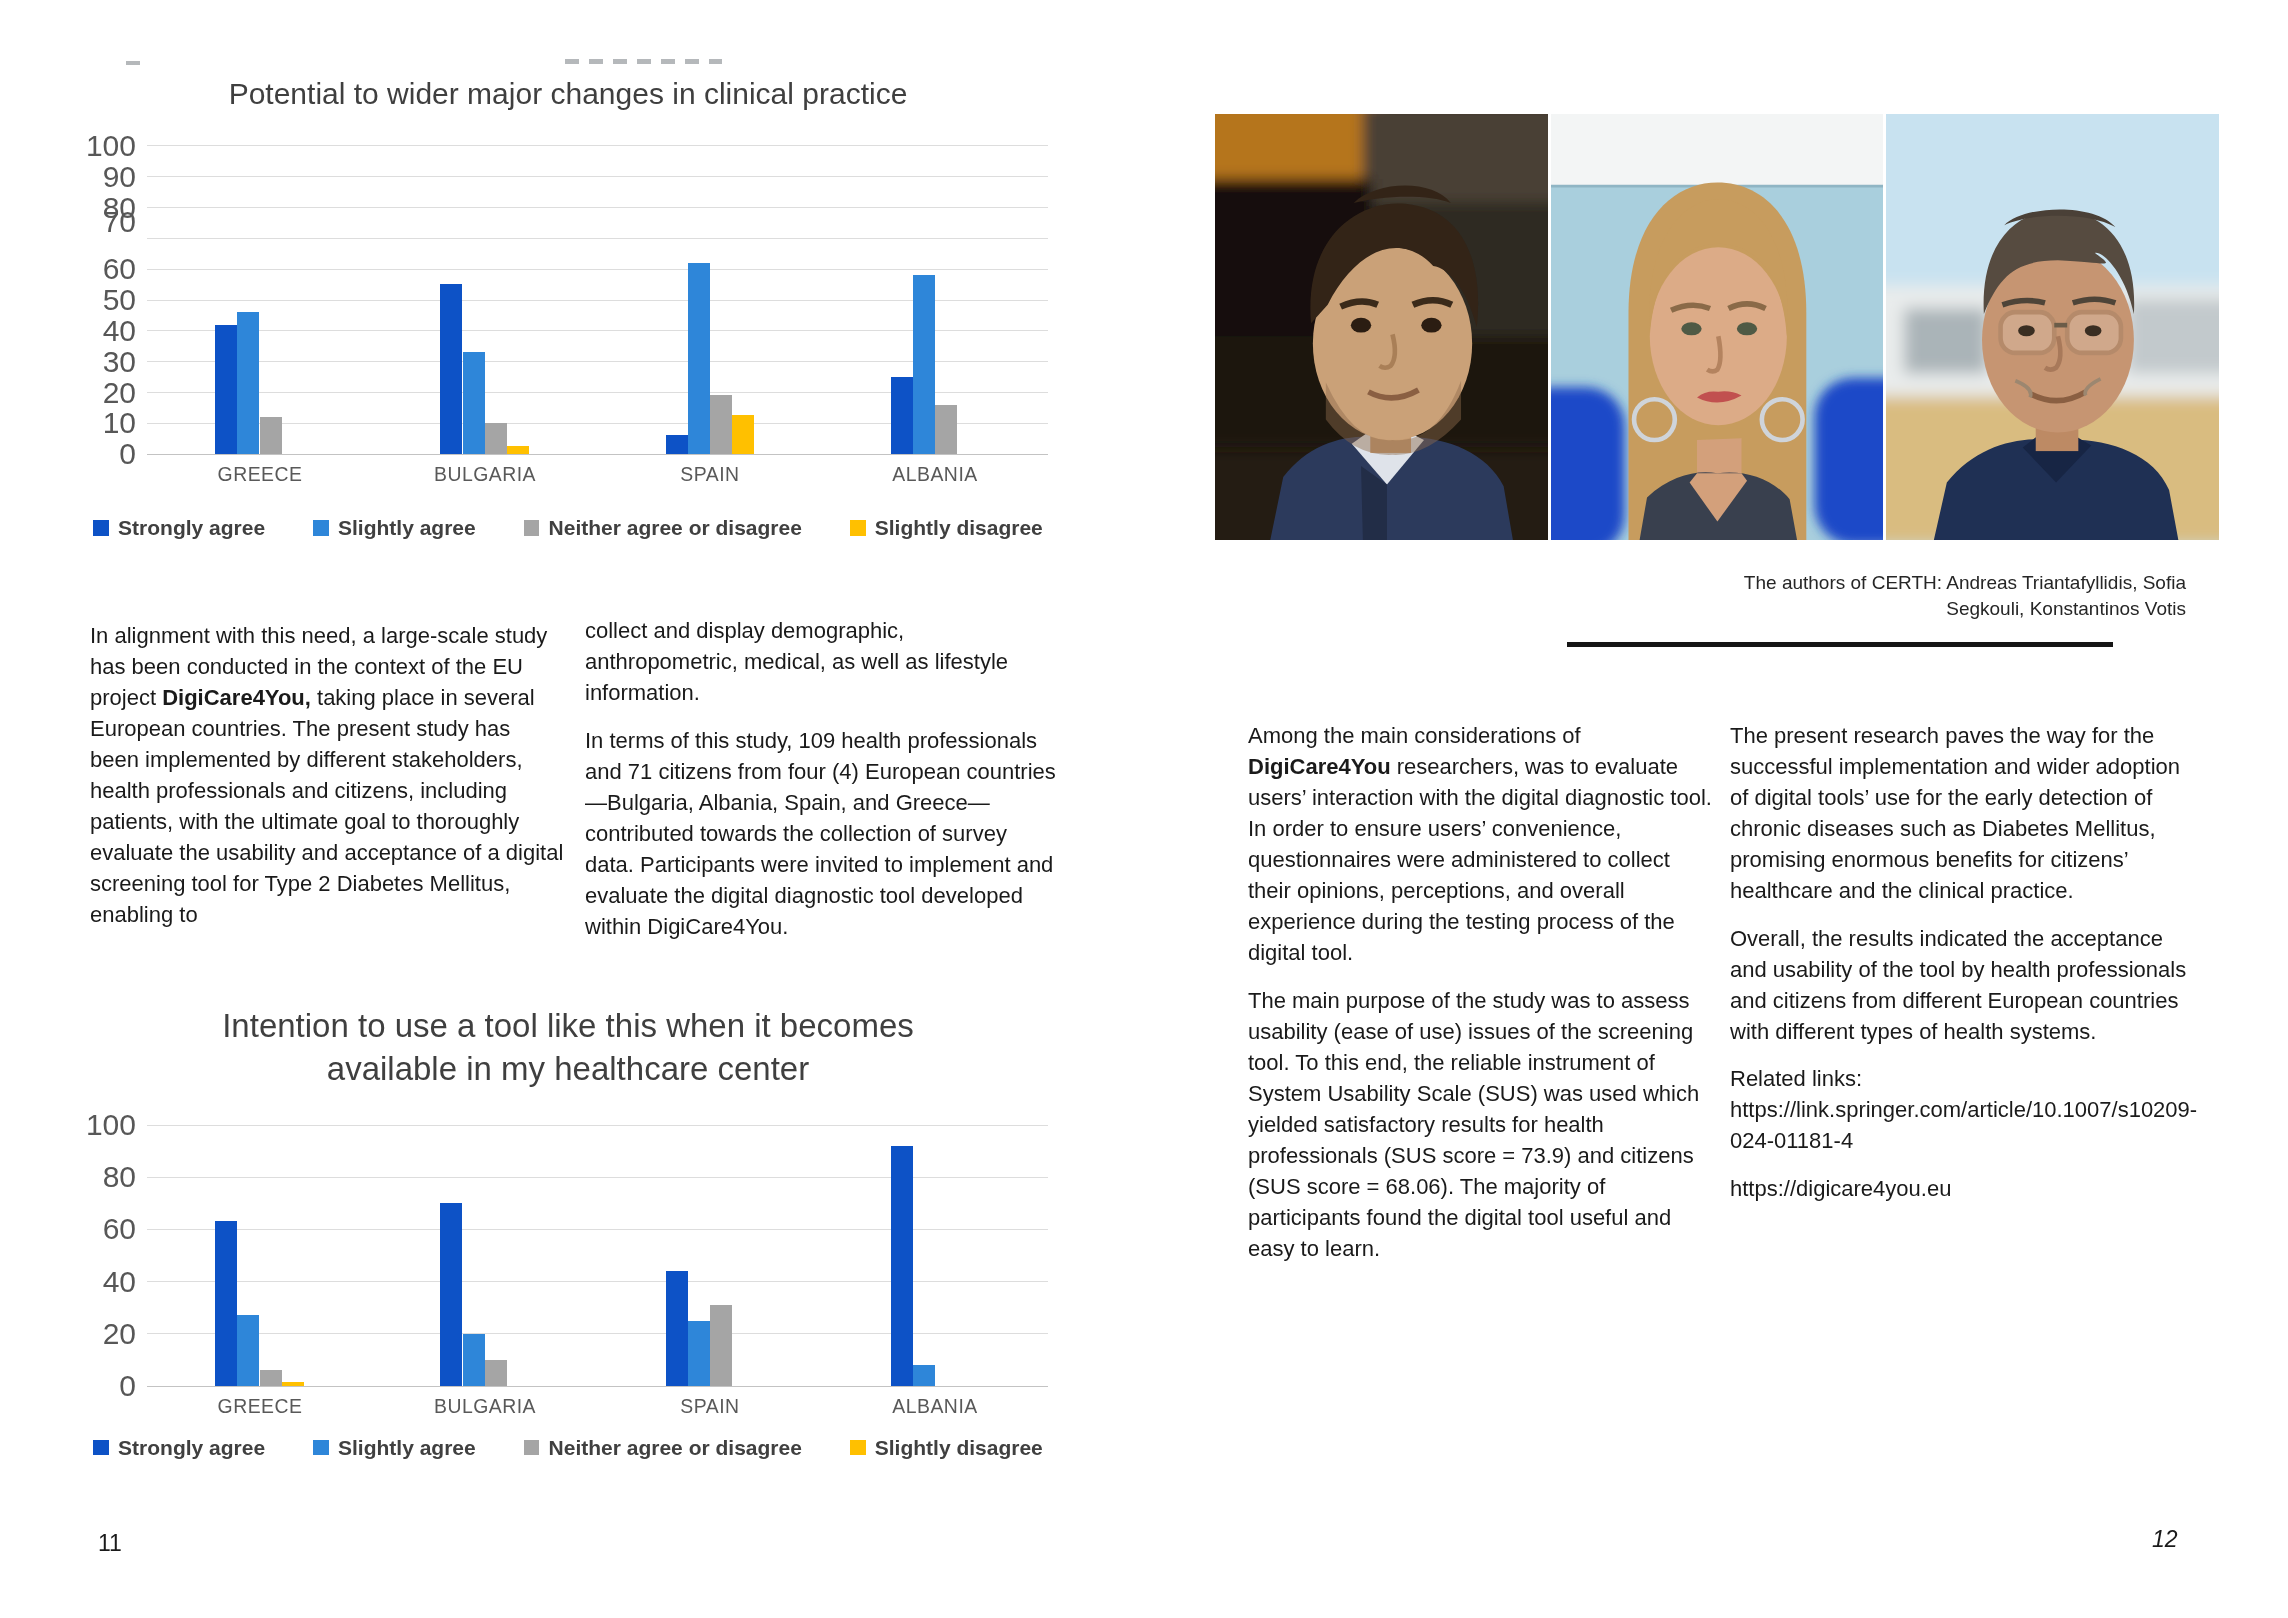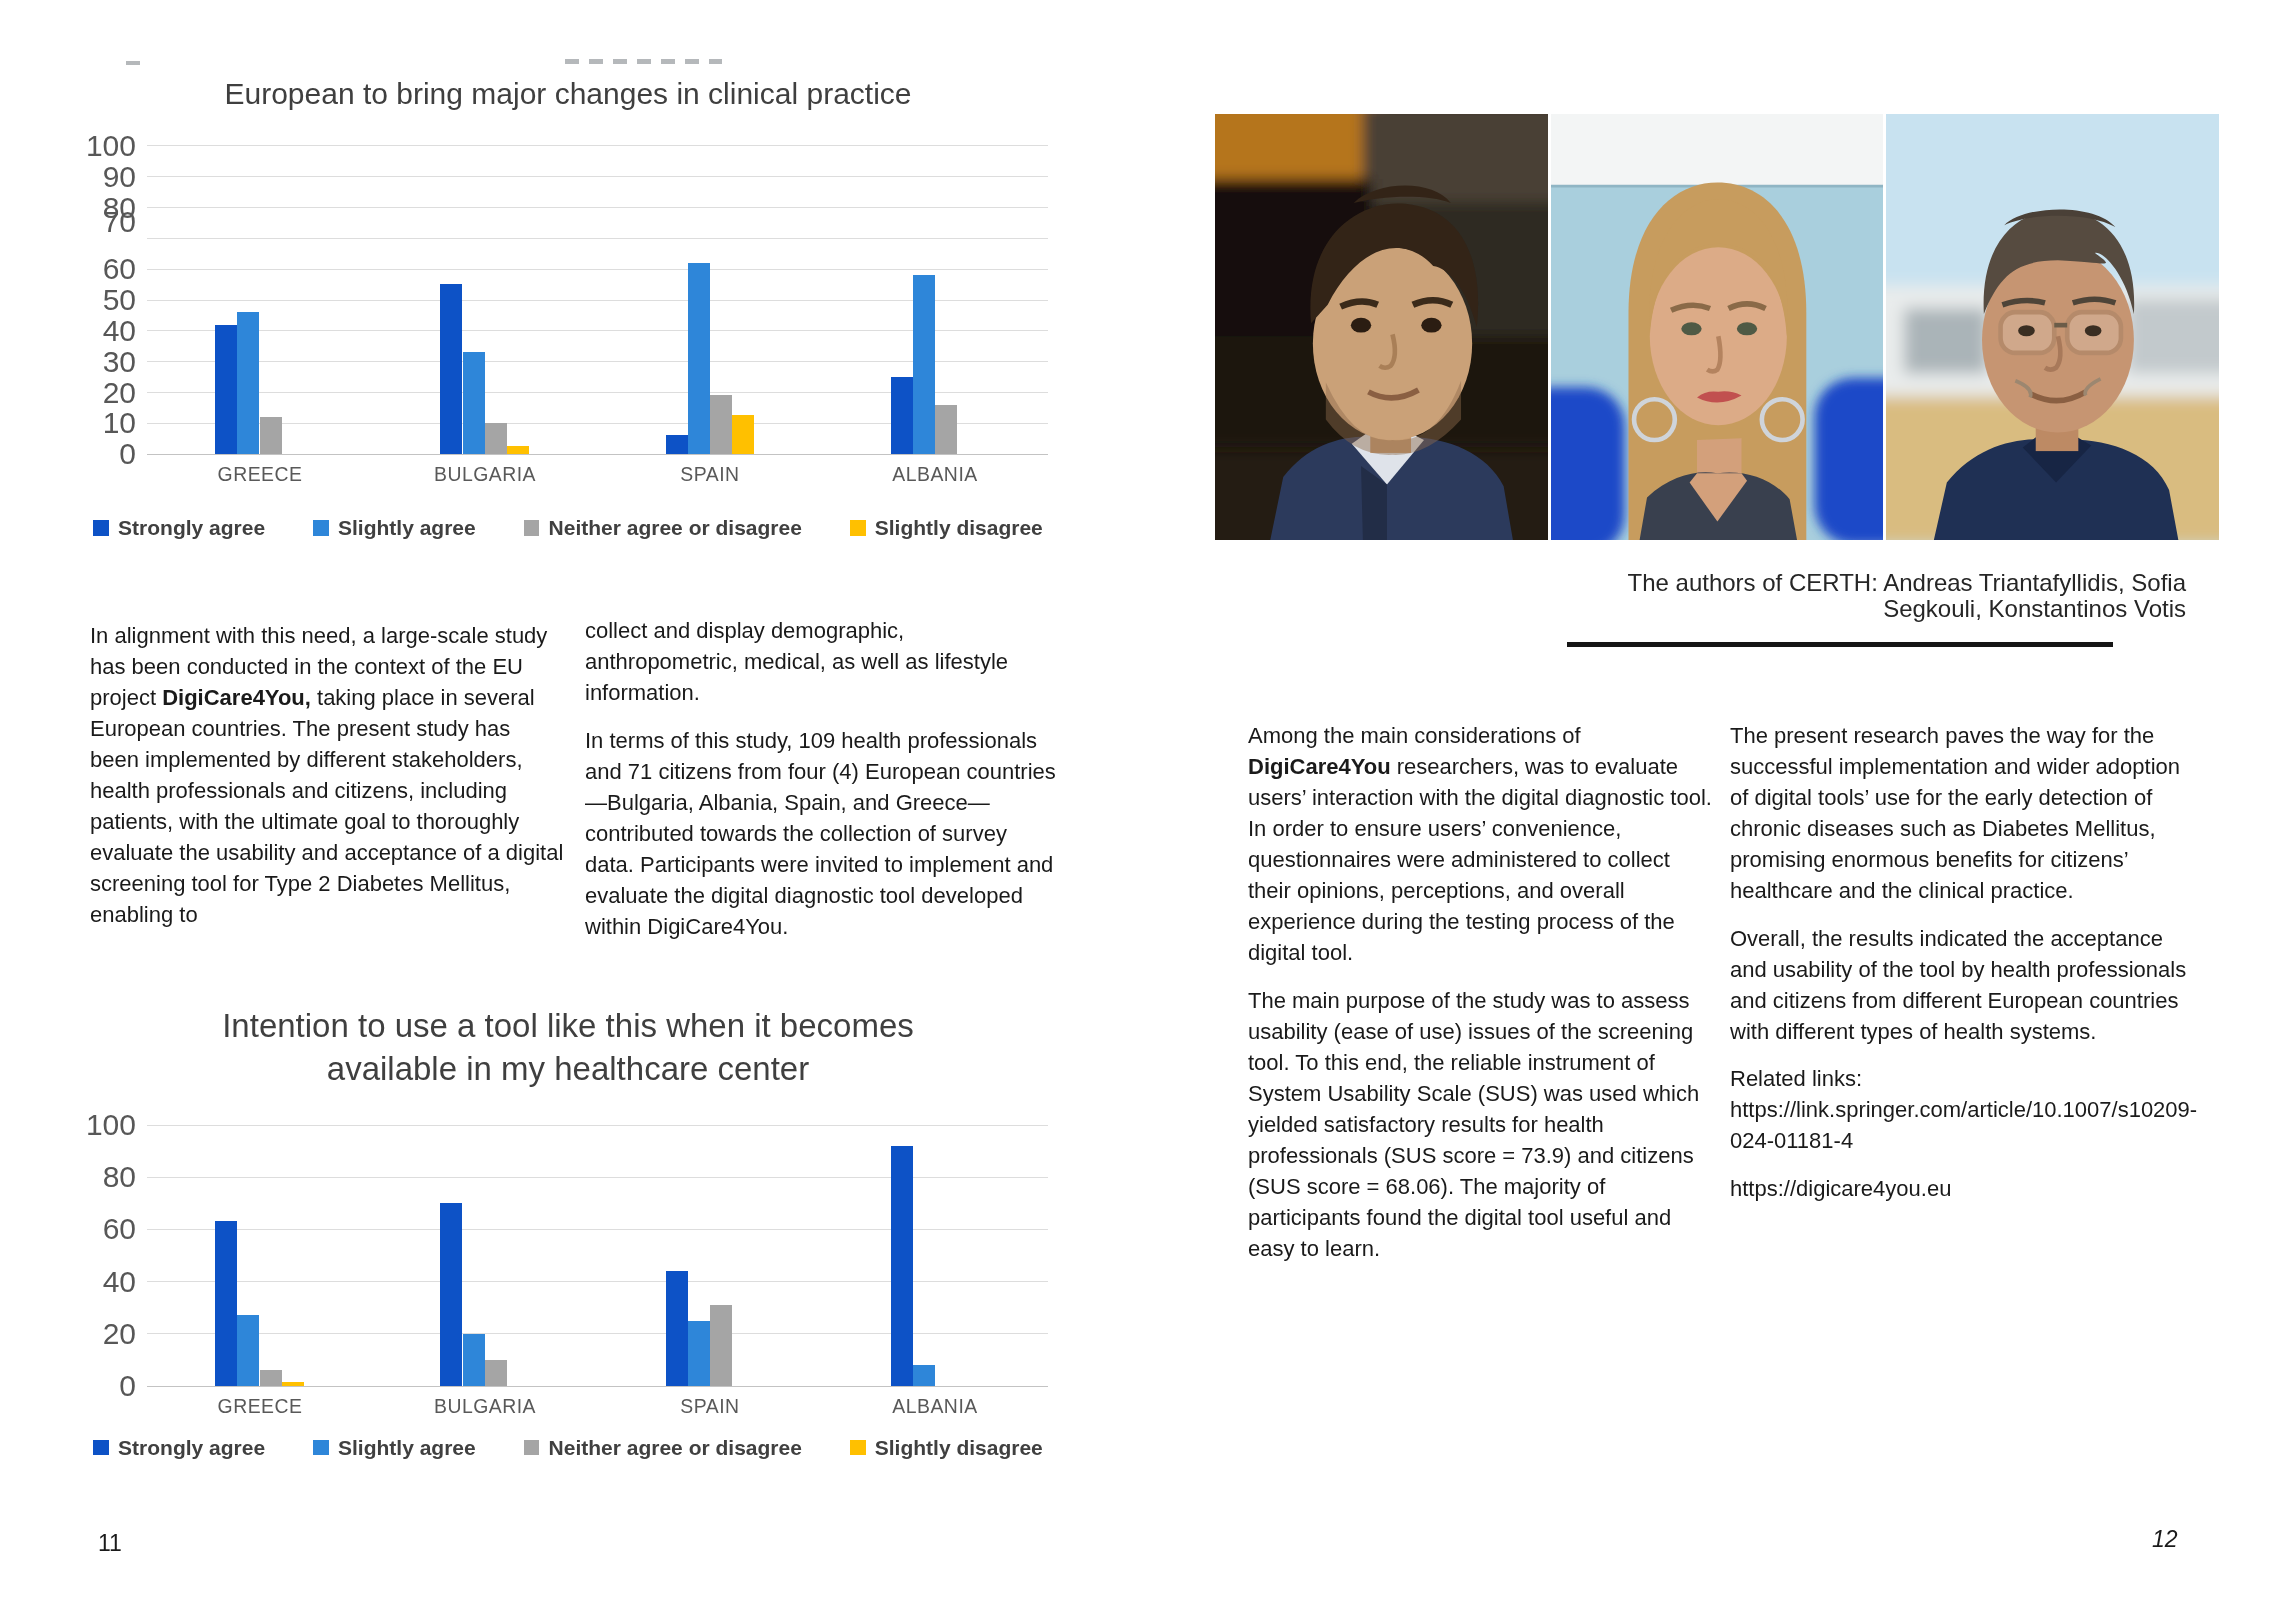--- a/index.html
+++ b/index.html
@@ -23,37 +23,37 @@
   .swatch{display:inline-block;width:15.7px;height:15.7px;flex:0 0 15.7px;}
 
   
   .bodytext p{margin:0 0 16.6px 0;font-size:22px;line-height:31px;text-align:left;hyphens:auto;}
   .bodytext b{font-weight:700;}
 
   
   .photos{display:flex;gap:2.8px;}
   .photo{flex:1;overflow:hidden;background:#ddd;}
   .photo svg{display:block;width:100%;height:100%;}
-  .caption{font-size:24px;line-height:26px;color:#262626;text-align:right;}
+  .caption{font-size:19px;line-height:26px;color:#262626;text-align:right;}
   .rule{background:#151515;}
   .pagenum{font-size:23px;color:#1a1a1a;margin-top:35px;}
   .artifact{background:repeating-linear-gradient(90deg,#8d9296 0 14px,transparent 14px 24px);opacity:.65;}
 </style>
 </head>
 <body>
 
 <div id="page">
 
   <div>
 
     <div class="abs artifact" style="left:126px;top:61px;width:14.8px;height:3.7px;"></div>
     <div class="abs artifact" style="left:565px;top:59px;width:157px;height:4.6px;"></div>
 
     <div class="abs" style="left:88px;top:72px;width:960px;">
-      <div class="chart-title" style="font-size:30px;line-height:44px;">European to bring major changes in clinical practice</div>
+      <div class="chart-title" style="font-size:30px;line-height:44px;">Potential to wider major changes in clinical practice</div>
       <div class="chart-body" style="margin-top:29.5px;">
         <div class="yaxis">
             <div class="ytick" style="top: 296px;">0</div>
             <div class="ytick" style="top: 265px;">10</div>
             <div class="ytick" style="top: 235px;">20</div>
             <div class="ytick" style="top: 204px;">30</div>
             <div class="ytick" style="top: 173px;">40</div>
             <div class="ytick" style="top: 142px;">50</div>
             <div class="ytick" style="top: 111px;">60</div>
             <div class="ytick" style="top: 64px;">70</div>

